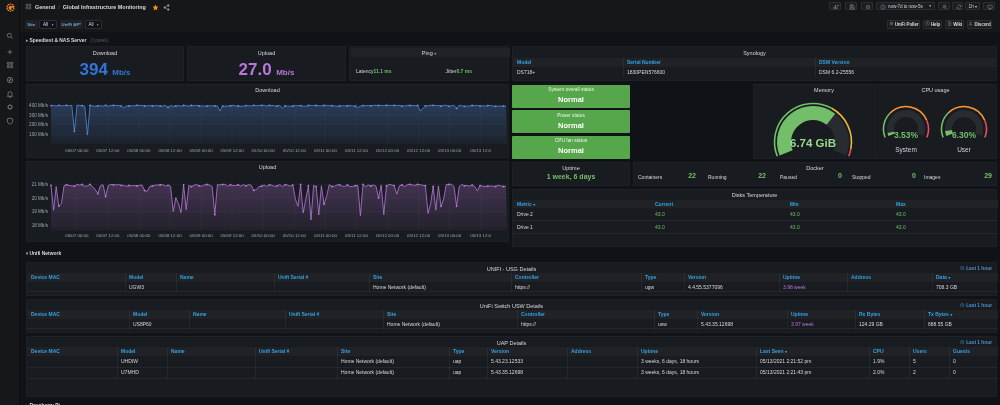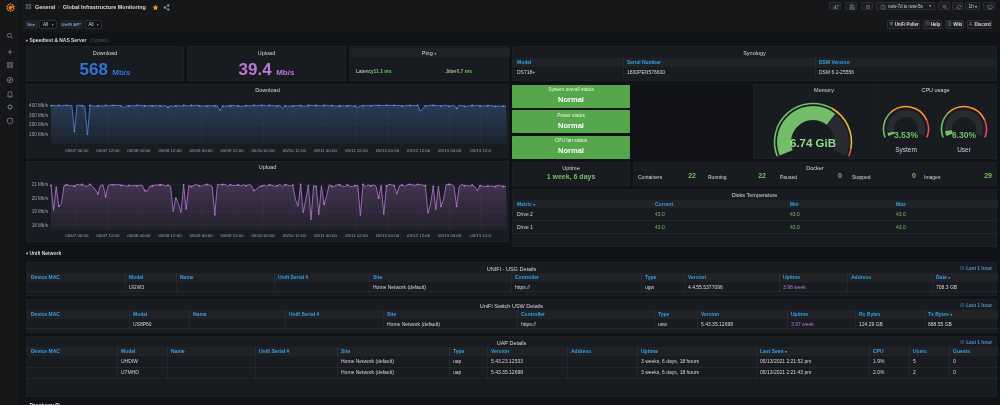--- a/index.html
+++ b/index.html
@@ -144,25 +144,25 @@
         <path d="M6 2 H15 L19 6 V22 H6 Z" stroke-linejoin="round"></path>
         <path d="M9 9 H16 M9 13 H16 M9 17 H13"></path>
       </svg> Wiki</div>
     <div style="position:absolute;left:967px;top:19.5px;width:25px;height:9px;background:#1b1d21;border:0.5px solid #2c2e33;border-radius:1px;font-size:4.5px;letter-spacing:-0.1px;color:#d8d9da;line-height:8.5px;text-align:center;font-weight:bold;white-space:nowrap;overflow:hidden"><svg width="5" height="5" viewBox="0 0 24 24" style="vertical-align:-0.5px" fill="none" stroke="#8e939a" stroke-width="2">
         <circle cx="12" cy="8" r="3"></circle>
         <path d="M12 11 V18 M8 15 C5 15 4 17 4 19 H20 C20 17 19 15 16 15"></path>
       </svg> Discord</div>
     <div style="position:absolute;left:26px;top:36.5px;font-size:5.6px;font-weight:bold;color:#d8d9da;white-space:nowrap;transform:scaleX(.88);transform-origin:left"><span style="color:#9fa7b3;font-size:4.8px">▸</span> Speedtest &amp; NAS Server&nbsp;&nbsp; <span style="color:#55585e;font-weight:normal;font-style:italic;font-size:4.6px">(3 panels)</span></div>
     <div class="panel" style="left:26px;top:46px;width:158px;height:35px">
       <div class="pt" style="top:2.5px">Download</div>
-      <div style="position:absolute;left:0;top:13px;width:100%;text-align:center;color:#3274D9"><span style="font-size:17px;font-weight:bold">568</span> <span style="font-size:8px;font-weight:bold">Mb/s</span></div>
+      <div style="position:absolute;left:0;top:13px;width:100%;text-align:center;color:#3274D9"><span style="font-size:17px;font-weight:bold">394</span> <span style="font-size:8px;font-weight:bold">Mb/s</span></div>
     </div>
     <div class="panel" style="left:187px;top:46px;width:159px;height:35px">
       <div class="pt" style="top:2.5px">Upload</div>
-      <div style="position:absolute;left:0;top:13px;width:100%;text-align:center;color:#B877D9"><span style="font-size:17px;font-weight:bold">39.4</span> <span style="font-size:8px;font-weight:bold">Mb/s</span></div>
+      <div style="position:absolute;left:0;top:13px;width:100%;text-align:center;color:#B877D9"><span style="font-size:17px;font-weight:bold">27.0</span> <span style="font-size:8px;font-weight:bold">Mb/s</span></div>
     </div>
     <div class="panel" style="left:349px;top:46px;width:160px;height:35px">
       <div style="position:absolute;left:0.5px;top:0.5px;width:159px;height:9.5px;background:#212227"></div>
       <div class="pt" style="top:2.5px">Ping <span style="color:#9fa7b3;font-size:4px">▾</span></div>
       <div style="position:absolute;left:6px;top:21px;font-size:5px;color:#d8d9da">Latency<span style="color:#73BF69;font-weight:bold">11.1 ms</span></div>
       <div style="position:absolute;right:36px;top:21px;font-size:5px;color:#d8d9da">Jitter<span style="color:#73BF69;font-weight:bold">0.7 ms</span></div>
     </div>
     <div class="panel" style="left:512px;top:46px;width:485px;height:35px">
       <div class="pt" style="top:2.5px">Synology</div>
       <div style="position:absolute;left:0;top:11px;width:484px;height:9px;background:#202226"></div>

